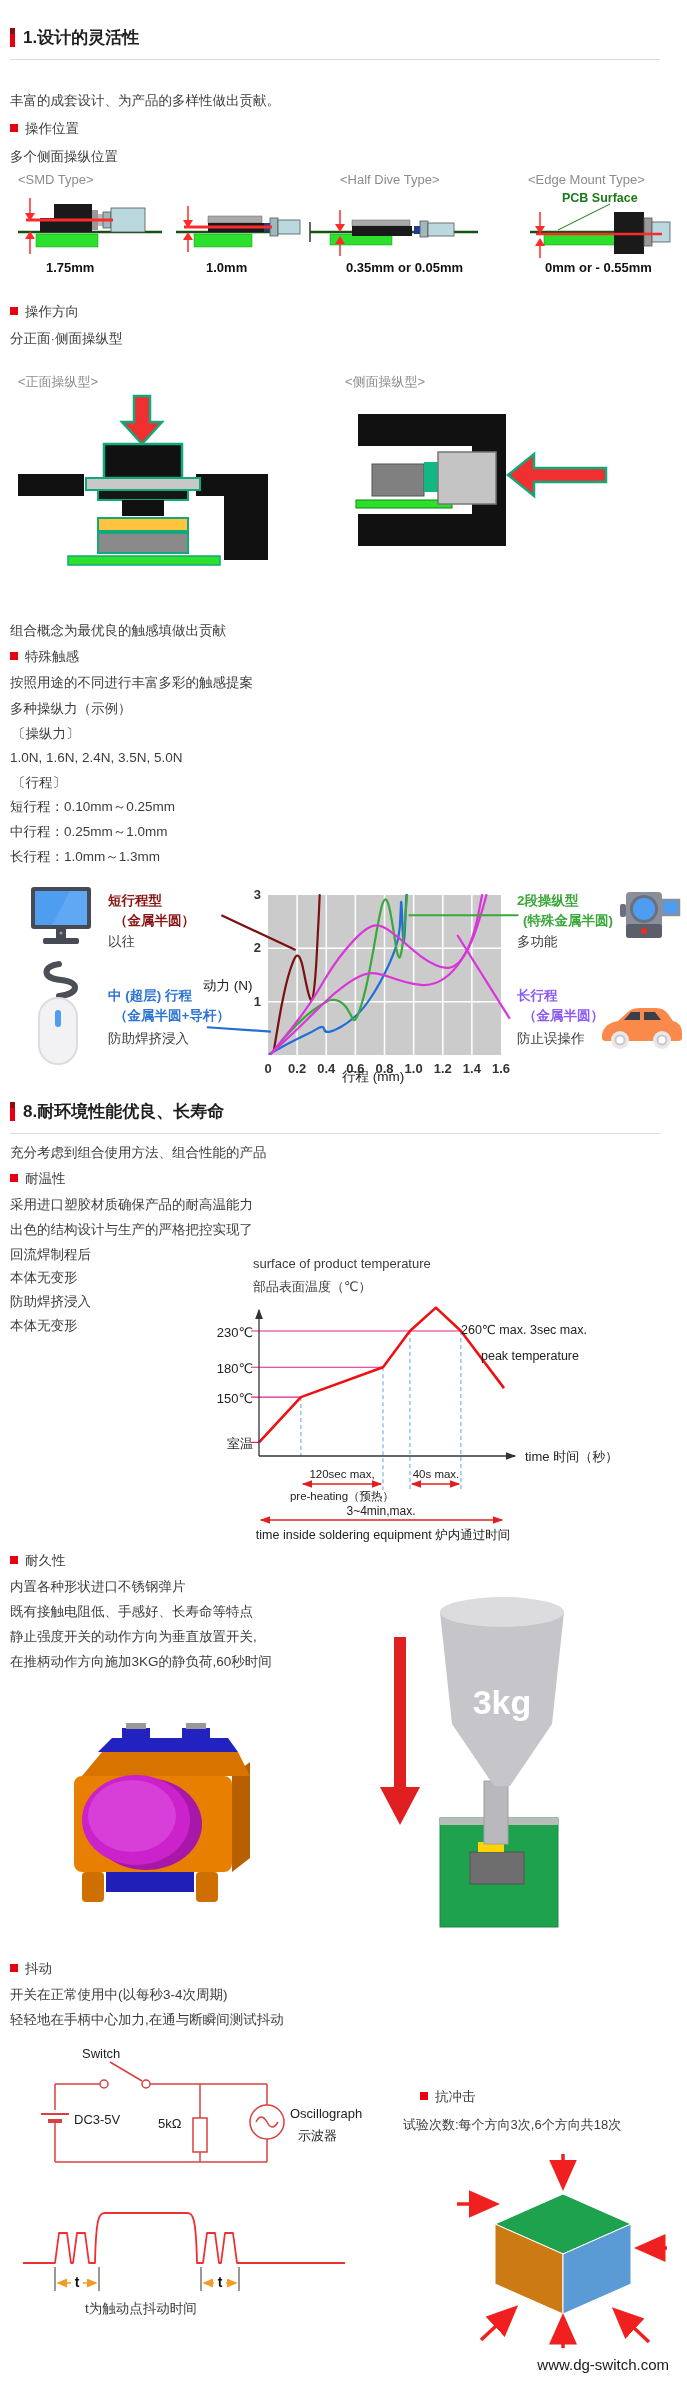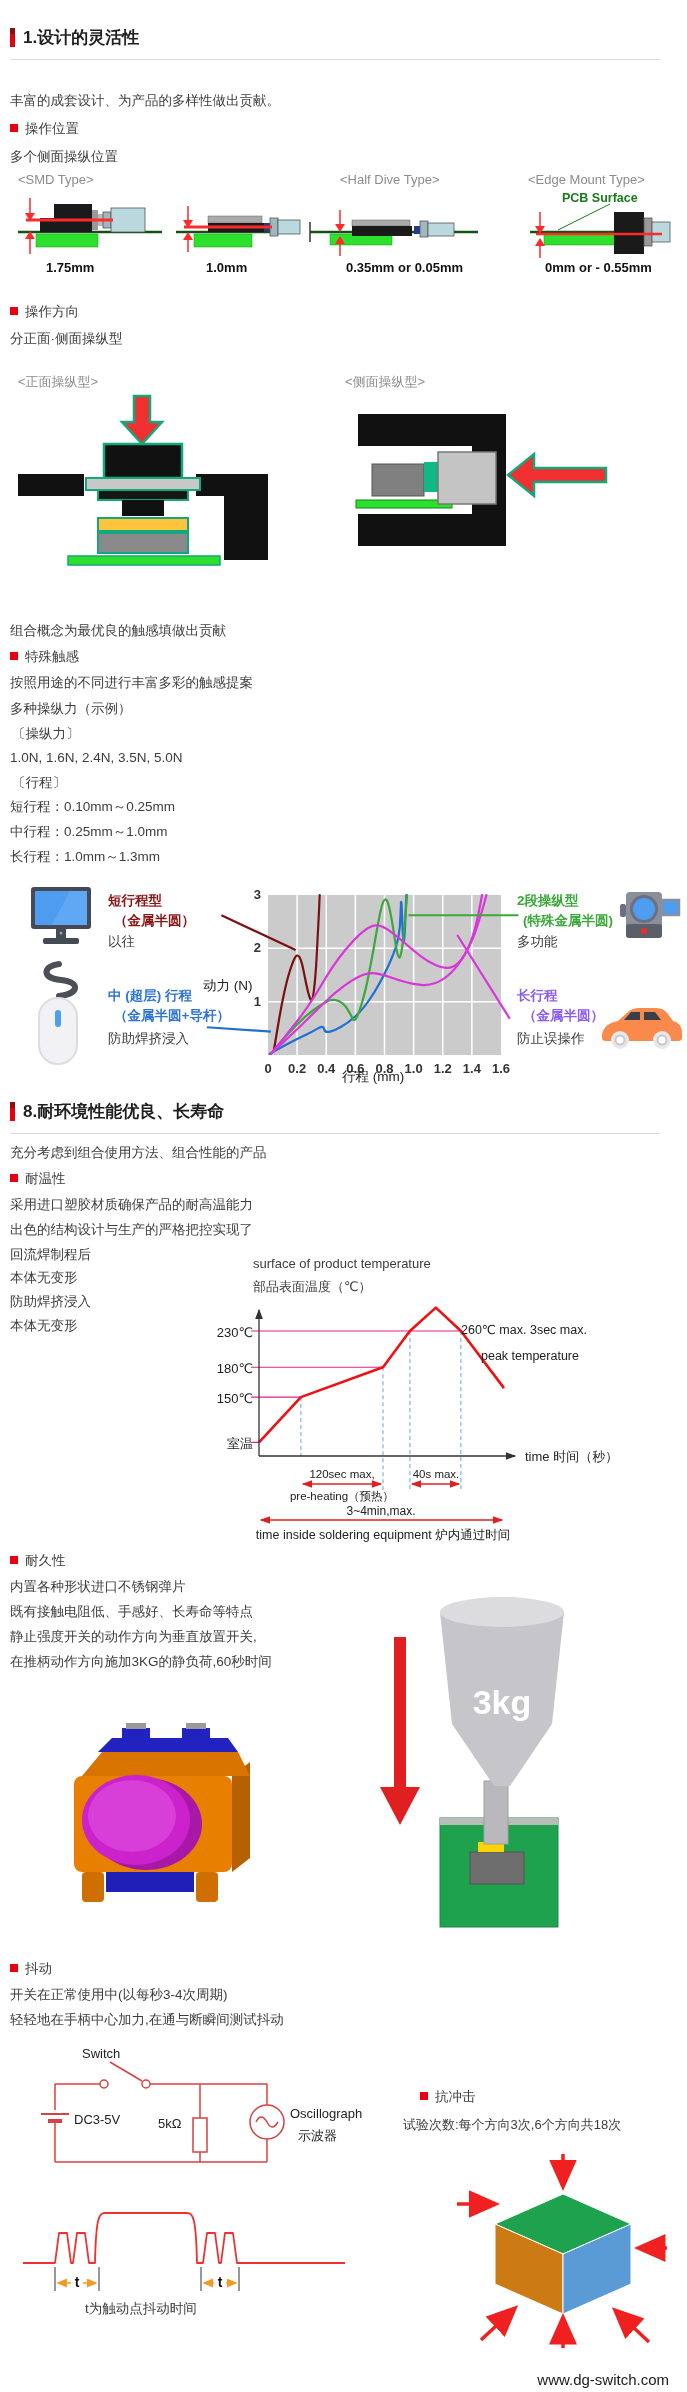--- a/index.html
+++ b/index.html
@@ -11,21 +11,21 @@
   .hdr .ttl{font-size:17px;font-weight:bold;color:#1f1f1f;}
   .ln{position:absolute;font-size:13.5px;color:#3d3d3d;white-space:nowrap;}
   .blt{display:inline-block;width:8px;height:8px;background:#e60012;margin-right:7px;vertical-align:1px;}
   .meas{font-size:13px;font-weight:bold;fill:#111;}
   .clbl{position:absolute;font-size:13.5px;font-weight:bold;white-space:nowrap;text-align:right;}
   .cblk{position:absolute;font-size:13.5px;color:#3d3d3d;white-space:nowrap;}
   .dkred{color:#8b1515;} .blu{color:#2e75d4;} .grn{color:#3aa83a;} .mag{color:#8b5cf6;}
   svg{position:absolute;overflow:visible;}
   svg text{font-family:"Liberation Sans","DejaVu Sans",sans-serif;}
   .axlbl{position:absolute;font-size:13.5px;color:#222;white-space:nowrap;}
-  .foot{position:absolute;font-size:15px;color:#1a1a1a;margin-top:15px;}
+  .foot{position:absolute;font-size:15px;color:#1a1a1a;}
 </style>
 </head>
 <body>
 
 <div class="page">
 
   <div class="hdr" style="top:26px">
     <div class="bar"></div>
     <div class="ttl">1.设计的灵活性</div>
   </div>

